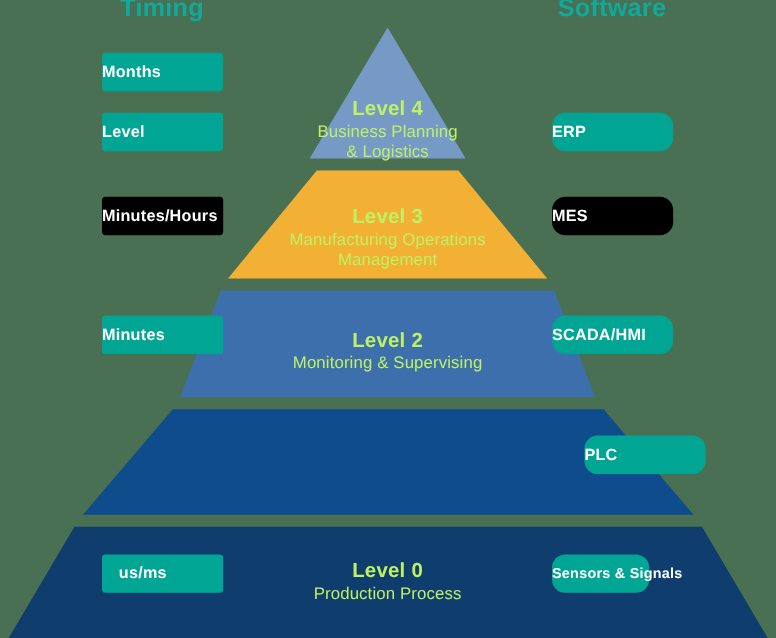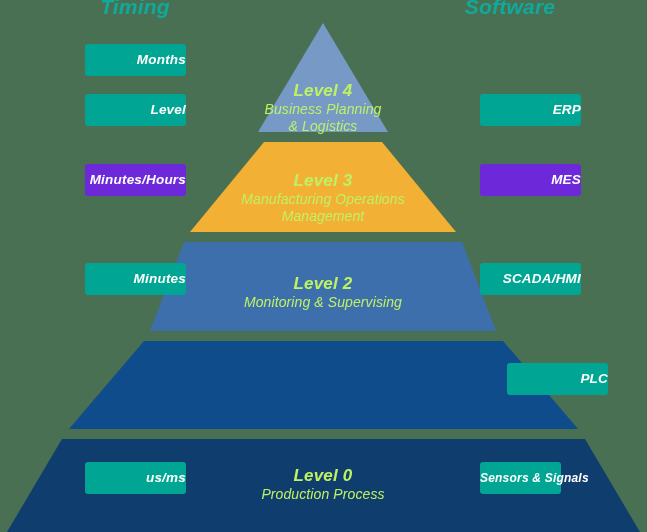--- a/index.html
+++ b/index.html
@@ -13,21 +13,20 @@
     font-family: "Liberation Sans", sans-serif;
     overflow: hidden;
     position: relative;
   }
   #stage {
     position: absolute;
     left: 0;
     top: 0;
     width: 647px;
     height: 532px;
-    font-style: italic;
   }
   
   .col-header {
     position: absolute;
     font-size: 21px;
     font-weight: bold;
     letter-spacing: 0.2px;
     color: #0FAA9C;
     text-align: center;
     width: 160px;
@@ -67,34 +66,34 @@
   #text-level-3 { top: 170px; }
   #text-level-2 { top: 273px; }
   #text-level-1 { top: 368px; }
   #text-level-0 { top: 465px; }
 
   
   .badge {
     position: absolute;
     height: 32px;
     line-height: 32px;
-    text-align: right;
+    text-align: left;
     color: #ffffff;
     font-size: 13.5px;
     font-weight: bold;
     letter-spacing: 0.2px;
     border-radius: 3px;
     white-space: nowrap;
     box-sizing: border-box;
   }
   .badge-teal   { background: #00A693; }
-  .badge-amber  { background: #6d28d9; }
+  .badge-amber  { background: #000000; }
 
   .badge-left  { left: 85px;  width: 101px; }
-  .badge-right { left: 480px; width: 101px; }
+  .badge-right { left: 460px; width: 101px; border-radius: 11px; }
 
   .b-months     { top: 44px;  }
   .b-days       { top: 94px;  }
   .b-minhours   { top: 164px; }
   .b-minutes    { top: 263px; }
   .b-seconds    { top: 363px; }
   .b-usms       { top: 462px; padding-left: 14px; }
 
   .b-erp        { top: 94px;  }
   .b-mes        { top: 164px; }

